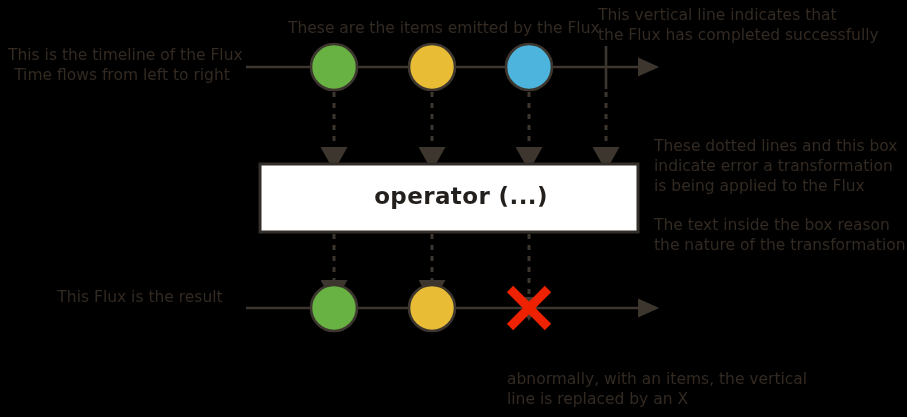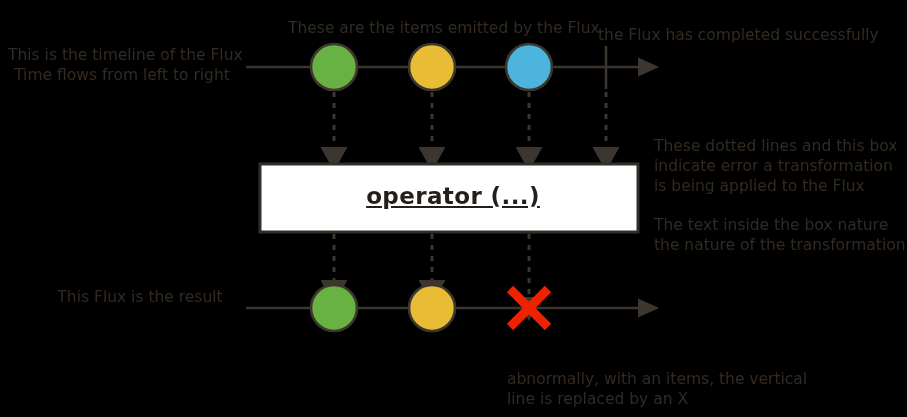--- a/index.html
+++ b/index.html
@@ -76,29 +76,29 @@
       <circle cx="334" cy="308" r="23" fill="#67b242" stroke="#3d362f" stroke-width="2.6"></circle>
       <circle cx="432" cy="308" r="23" fill="#e8bd35" stroke="#3d362f" stroke-width="2.6"></circle>
 
       <g>
         <line x1="510" y1="289" x2="548" y2="327" stroke="#ee2200" stroke-width="9" stroke-linecap="butt"></line>
         <line x1="548" y1="289" x2="510" y2="327" stroke="#ee2200" stroke-width="9" stroke-linecap="butt"></line>
       </g>
     </g>
   </svg>
 
-  <div id="op-label" style="left:264px;top:183px;width:378px;text-align:center;text-decoration:underline;">operator (...)</div>
+  <div id="op-label" style="left:272px;top:183px;width:378px;text-align:center;">operator (...)</div>
 
   <div class="ann ann-center" style="left:8px;top:45px;width:228px;"><span>This is the timeline of the Flux</span><br><span>Time flows from left to right</span></div>
 
   <div class="ann ann-center" style="left:280px;top:18px;width:300px;margin-left:8px;"><span>These are the items emitted by the Flux</span></div>
 
-  <div class="ann ann-left" style="left:598px;top:5px;width:305px;"><br><span>the Flux has completed successfully</span></div>
+  <div class="ann ann-left" style="left:598px;top:5px;width:305px;"><span>This vertical line indicates that</span><br><span>the Flux has completed successfully</span></div>
 
   <div class="ann ann-left" style="left:654px;top:136px;width:253px;"><span>These dotted lines and this box</span><br><span>indicate error a transformation</span><br><span>is being applied to the Flux</span></div>
 
-  <div class="ann ann-left" style="left:654px;top:215px;width:253px;"><span>The text inside the box nature</span><br><span>the nature of the transformation</span></div>
+  <div class="ann ann-left" style="left:654px;top:215px;width:253px;"><span>The text inside the box reason</span><br><span>the nature of the transformation</span></div>
 
   <div class="ann ann-center" style="left:44px;top:287px;width:192px;"><span>This Flux is the result</span><br></div>
 
   <div class="ann ann-left" style="left:507px;top:349px;width:400px;"><br><span>abnormally, with an items, the vertical</span><br><span>line is replaced by an X</span></div>
 
 </div>
 
 </body></html>

